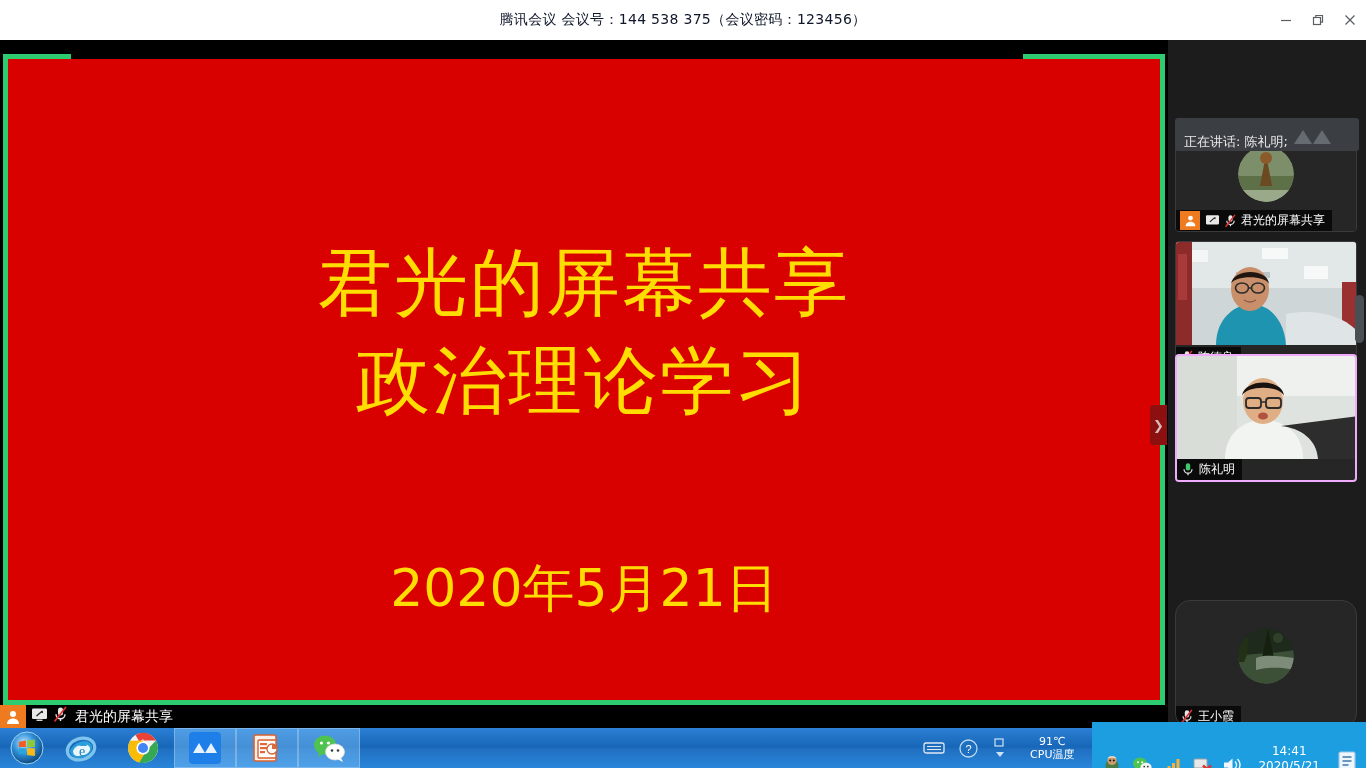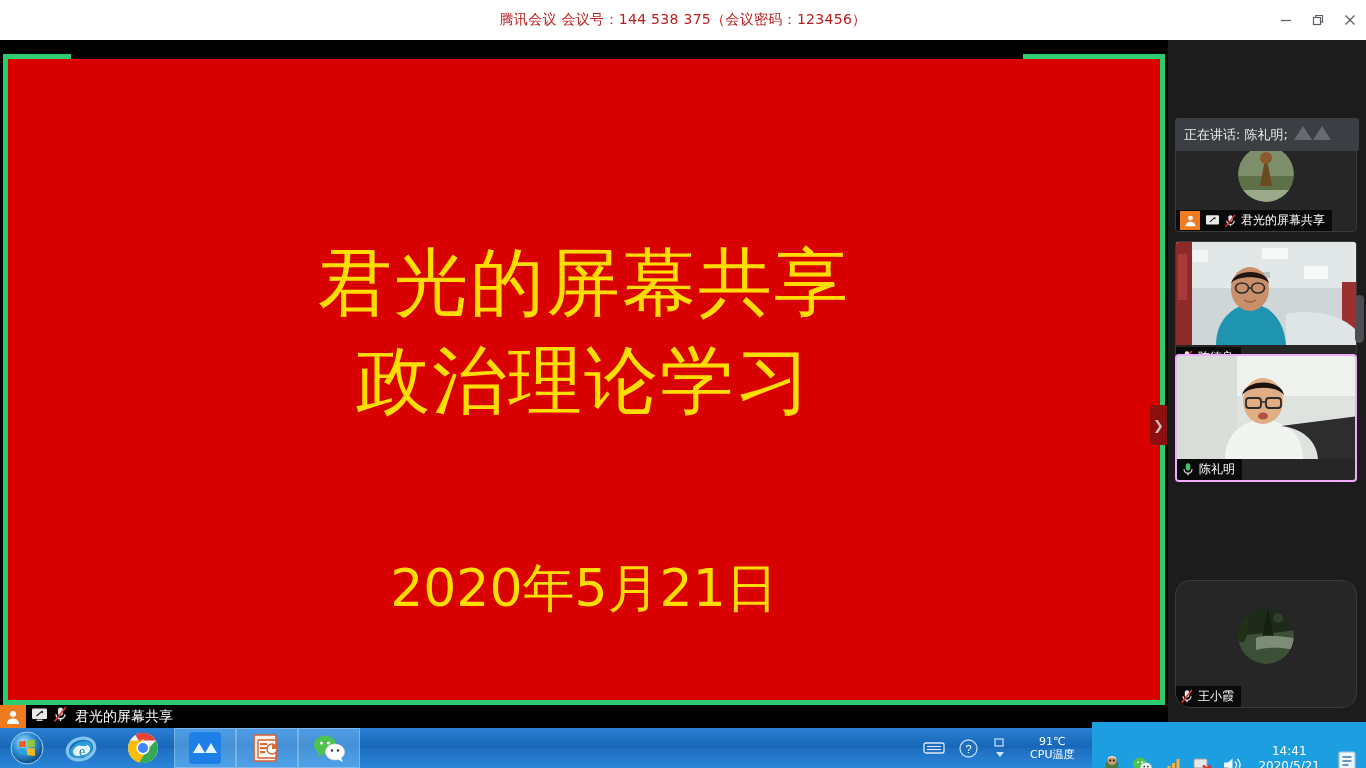--- a/index.html
+++ b/index.html
@@ -11,21 +11,21 @@
     font-family:"Liberation Sans","DejaVu Sans",sans-serif;
   }
 
   
   .titlebar{
     position:absolute; left:0; top:0; width:1366px; height:40px;
     background:#ffffff;
     display:flex; align-items:center; justify-content:center;
   }
   .titlebar-text{
-    font-size:14px; color:#b91c1c; letter-spacing:.3px;
+    font-size:14px; color:#0f172a; letter-spacing:.3px;
     font-family:"DejaVu Sans","Liberation Sans",sans-serif;
   }
   .win-controls{
     position:absolute; right:0; top:0; height:40px; display:flex;
   }
   .win-btn{
     width:32px; height:40px; display:flex; align-items:center; justify-content:center;
     color:#5a5f66; font-size:14px; cursor:default;
   }
   .win-btn svg{ display:block; }
@@ -105,21 +105,21 @@
   }
 
   
   .panel{
     position:absolute; left:1168px; top:0; width:198px; height:688px;
     background:#1c1c1c;
   }
   .speaking-banner{
     position:absolute; left:7px; top:78px; width:184px; height:33px;
     background:#3b3f44; border-radius:3px;
-    display:flex; align-items:center; padding-left:9px;
+    display:flex; align-items:flex-end; padding-left:9px;
     z-index:5;
   }
   .speaking-text{
     color:#eaeaea; font-size:13px;
     font-family:"DejaVu Sans","Liberation Sans",sans-serif;
     white-space:nowrap;
   }
   .speaking-logo{
     margin-left:4px; opacity:.55;
   }
@@ -395,21 +395,21 @@
               <rect x="5" y="1.5" width="5" height="8" rx="2.5" fill="#3ec96a"></rect>
               <path d="M3 8.2a4.5 4.5 0 0 0 9 0" fill="none" stroke="#e6e6e6" stroke-width="1.4"></path>
               <line x1="7.5" y1="12.5" x2="7.5" y2="15" stroke="#e6e6e6" stroke-width="1.4"></line>
             </svg>
           </span>
           <span>陈礼明</span>
         </div>
       </div>
 
 
-      <div class="tile" style="top:458px;border-radius:15px;">
+      <div class="tile" style="top:478px;border-radius:15px;">
         <div class="avatar-photo">
           <svg width="56" height="56" viewBox="0 0 56 56">
             <defs>
                 <clipPath id="cp2">
                   <circle cx="28" cy="28" r="28"></circle>
                 </clipPath>
               </defs>
             <g clip-path="url(#cp2)">
               <rect width="56" height="56" fill="#1e2a1c"></rect>
               <rect y="26" width="56" height="30" fill="#2c3b28"></rect>

